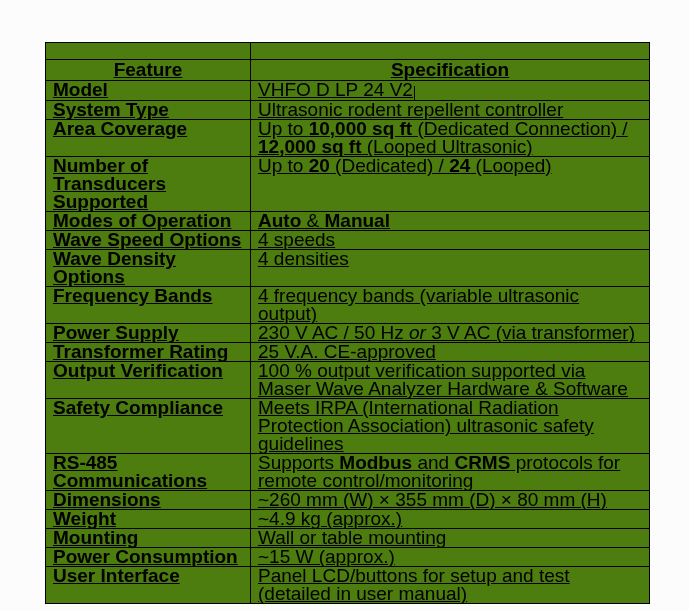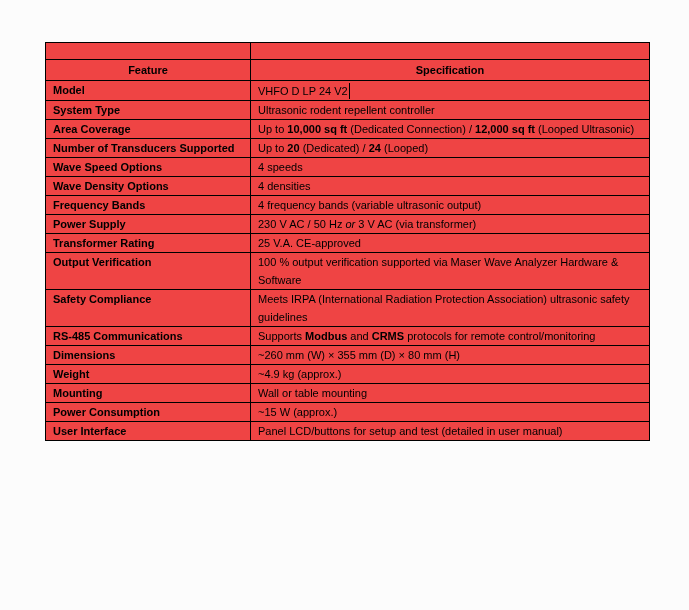--- a/index.html
+++ b/index.html
@@ -14,23 +14,24 @@
   .page {
     position: absolute;
     left: 45px;
     top: 42px;
     width: 604px;
   }
   table.spec {
     border-collapse: collapse;
     table-layout: fixed;
     width: 604px;
-    font-size: 11px;
+    font-size: 19px;
     color: #000000;
-    background: #ef4444;
+    background: #4d7c0f;
+    text-decoration: underline;
   }
   col.c1 { width: 205px; }
   col.c2 { width: 399px; }
   td {
     border: 1px solid #000000;
     padding: 0px 7px;
     line-height: 18px;
     vertical-align: top;
     overflow: hidden;
   }
@@ -82,20 +83,24 @@
         </tr>
         <tr>
           <td class="feature">Area Coverage</td>
           <td class="spec-cell"><span>Up to </span><span style="font-weight: 700;">10,000 sq ft</span><span> (Dedicated Connection) / </span><span style="font-weight: 700;">12,000 sq ft</span><span> (Looped Ultrasonic)</span></td>
         </tr>
         <tr>
           <td class="feature">Number of Transducers Supported</td>
           <td class="spec-cell"><span>Up to </span><span style="font-weight: 700;">20</span><span> (Dedicated) / </span><span style="font-weight: 700;">24</span><span> (Looped)</span></td>
         </tr>
         <tr>
+          <td class="feature">Modes of Operation</td>
+          <td class="spec-cell"><span style="font-weight: 700;">Auto</span><span> &amp; </span><span style="font-weight: 700;">Manual</span></td>
+        </tr>
+        <tr>
           <td class="feature">Wave Speed Options</td>
           <td class="spec-cell"><span>4 speeds</span></td>
         </tr>
         <tr>
           <td class="feature">Wave Density Options</td>
           <td class="spec-cell"><span>4 densities</span></td>
         </tr>
         <tr>
           <td class="feature">Frequency Bands</td>
           <td class="spec-cell"><span>4 frequency bands (variable ultrasonic output)</span></td>

